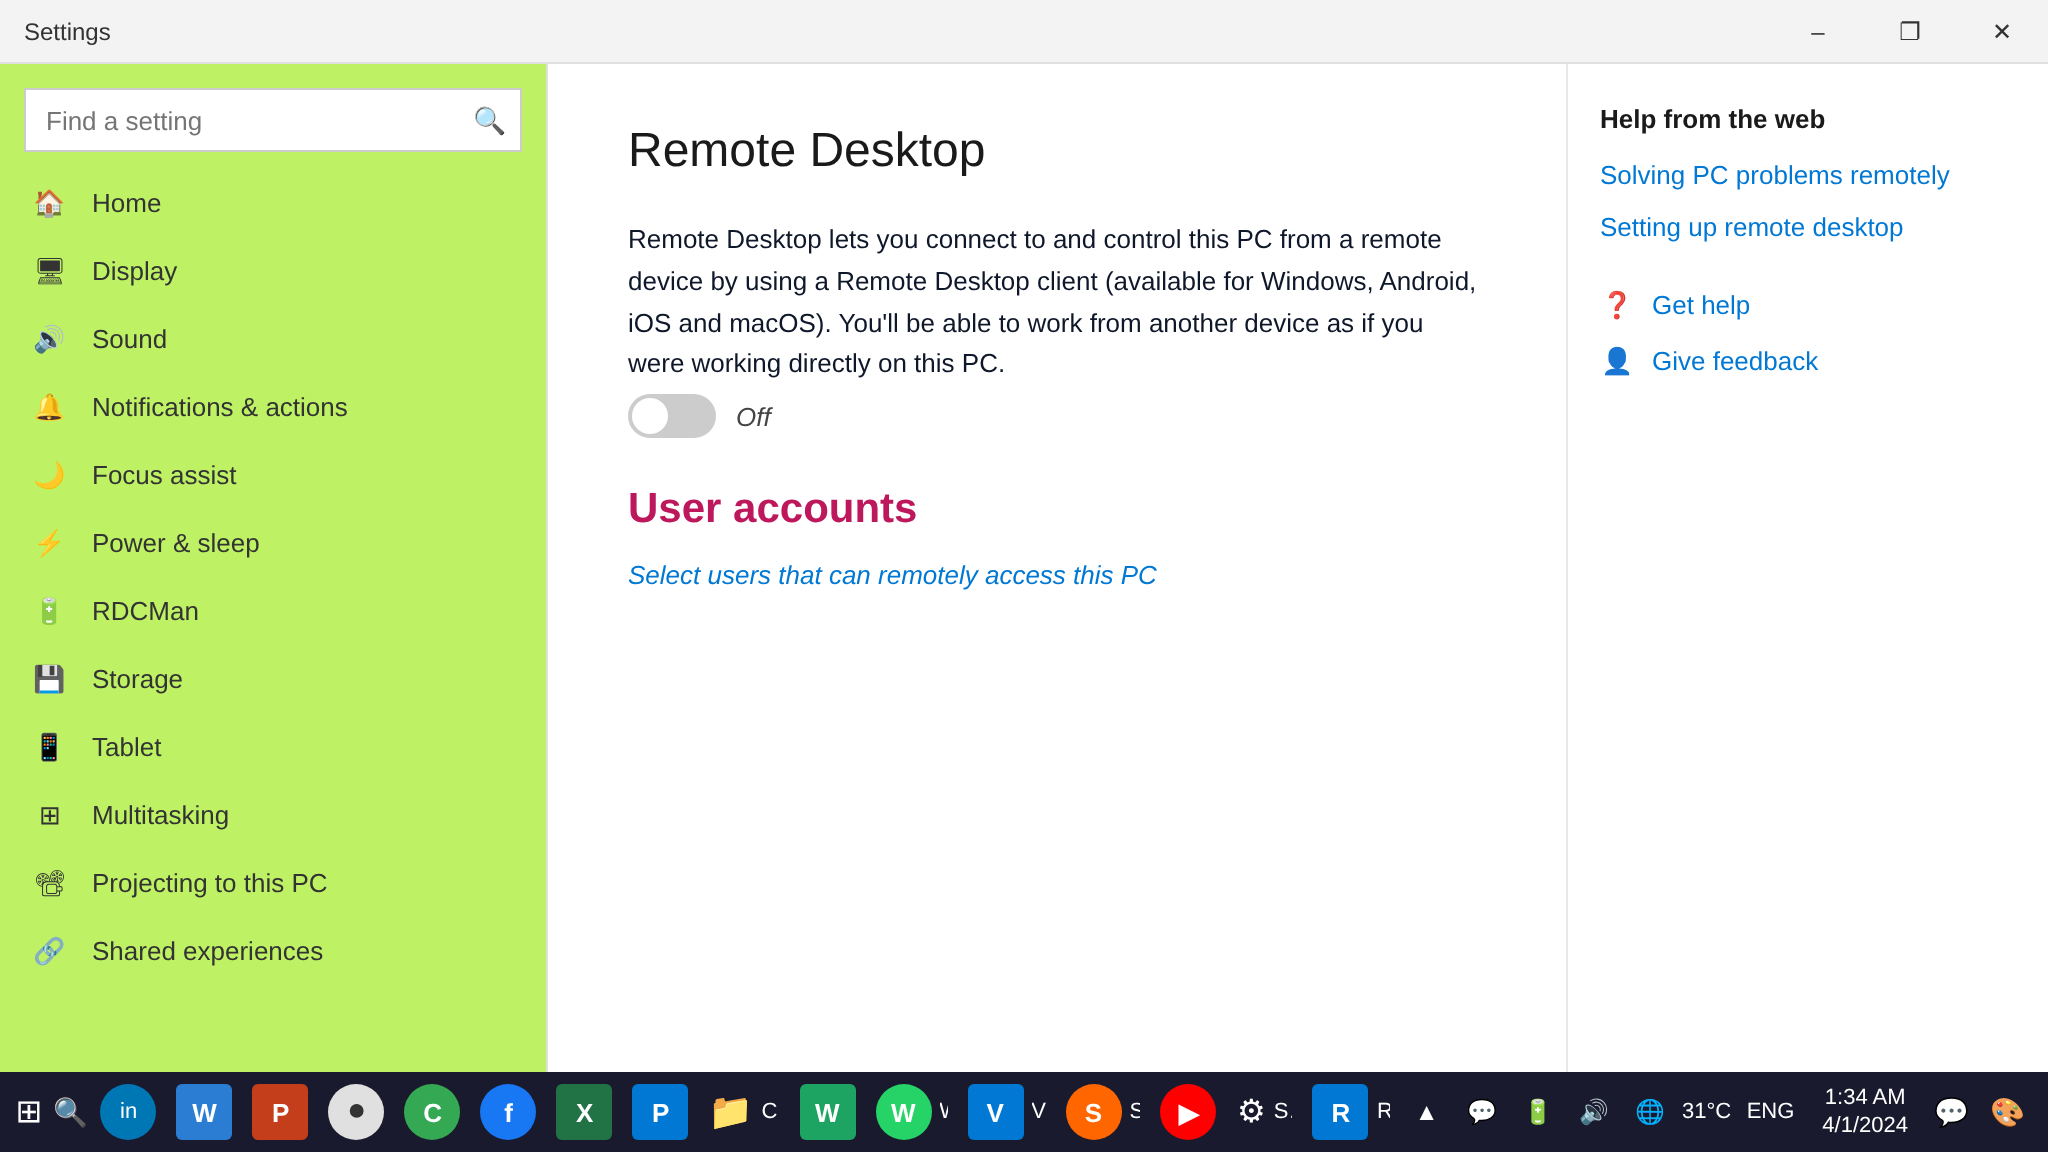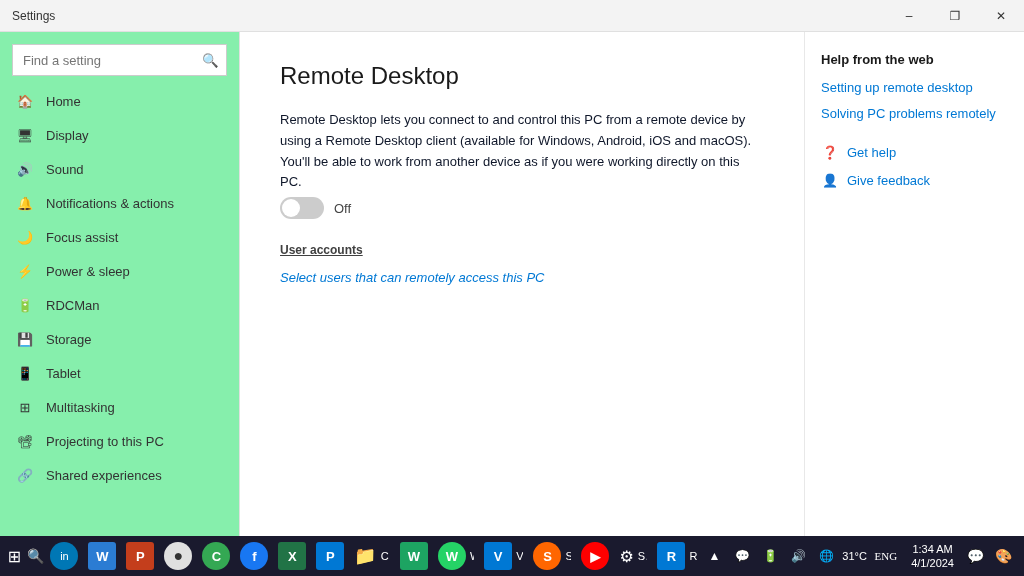--- a/index.html
+++ b/index.html
@@ -21,21 +21,21 @@
     }
 
     
     .app-container {
       position: absolute; top: 32px; left: 0; right: 0; bottom: 40px;
       display: flex;
     }
 
     
     .sidebar {
-      width: 240px; background: #86efac; overflow-y: auto;
+      width: 274px; background: #bef264; overflow-y: auto;
       border-right: 1px solid #e0e0e0; flex-shrink: 0;
       padding-bottom: 8px;
     }
     .sidebar-search {
       margin: 12px 12px 8px 12px; position: relative;
     }
     .sidebar-search input {
       width: 100%; height: 32px; border: 1px solid #ccc; background: white;
       padding: 0 32px 0 10px; font-size: 13px; color: #333; outline: none;
     }
@@ -54,40 +54,40 @@
     }
     .sidebar-icon { width: 18px; height: 18px; display: flex; align-items: center; justify-content: center; flex-shrink: 0; }
 
     
     .main-content {
       flex: 1; background: white; padding: 30px 40px; overflow-y: auto;
     }
     .page-title { font-size: 24px; font-weight: 300; color: #1a1a1a; margin-bottom: 20px; }
     .description { font-size: 13px; color: #0f172a; line-height: 1.6; max-width: 560px; margin-bottom: 4px; }
 
-    .toggle-row { display: flex; align-items: center; gap: 10px; margin-bottom: 8px; }
+    .toggle-row { display: flex; align-items: center; gap: 10px; margin-bottom: 8px; font-style: italic; }
     .toggle-label { font-size: 13px; color: #444; }
 
     .toggle-switch {
       width: 44px; height: 22px; background: #ccc; border-radius: 11px;
       position: relative; cursor: pointer; flex-shrink: 0;
     }
     .toggle-switch.off { background: #ccc; }
     .toggle-knob {
       position: absolute; top: 2px; left: 2px; width: 18px; height: 18px;
       background: white; border-radius: 50%;
     }
     .toggle-off-label { font-size: 13px; color: #444; }
 
-    .section-title { font-size: 12px; font-weight: 600; color: #404040; margin: 24px 0 12px 0; text-decoration: underline; }
+    .section-title { font-size: 21px; font-weight: 600; color: #be185d; margin: 24px 0 12px 0; }
     .link-blue { color: #0078d4; text-decoration: none; font-size: 13px; cursor: pointer; font-style: italic; }
 
     
     .right-panel {
-      width: 220px; background: white; padding: 20px 16px; border-left: 1px solid #e8e8e8; flex-shrink: 0;
+      width: 241px; background: white; padding: 20px 16px; border-left: 1px solid #e8e8e8; flex-shrink: 0;
     }
     .help-title { font-size: 13px; font-weight: 600; color: #1a1a1a; margin-bottom: 12px; }
     .help-link { display: block; color: #0078d4; font-size: 13px; text-decoration: none; cursor: pointer; margin-bottom: 8px; line-height: 1.4; }
     .help-actions { margin-top: 20px; }
     .help-action-item {
       display: flex; align-items: center; gap: 8px; font-size: 13px;
       color: #0078d4; cursor: pointer; margin-bottom: 10px;
     }
     .help-action-icon { width: 18px; height: 18px; display: flex; align-items: center; justify-content: center; }
 
@@ -212,22 +212,22 @@
       </div>
       <span class="toggle-off-label">Off</span>
     </div>
 
     <h2 class="section-title">User accounts</h2>
     <a class="link-blue">Select users that can remotely access this PC</a>
   </div>
 
   <div class="right-panel">
     <div class="help-title">Help from the web</div>
+    <a class="help-link">Solving PC problems remotely</a>
     <a class="help-link">Setting up remote desktop</a>
-    <a class="help-link">Solving PC problems remotely</a>
     <div class="help-actions">
       <div class="help-action-item">
         <span class="help-action-icon">❓</span>
         <span>Get help</span>
       </div>
       <div class="help-action-item">
         <span class="help-action-icon">👤</span>
         <span>Give feedback</span>
       </div>
     </div>
@@ -294,21 +294,21 @@
     <span class="taskbar-app-label">RDCMan ...</span>
   </div>
 
   <div class="taskbar-right">
     <div class="taskbar-sys-icon">▲</div>
     <div class="taskbar-sys-icon">💬</div>
     <div class="taskbar-sys-icon">🔋</div>
     <div class="taskbar-sys-icon">🔊</div>
     <div class="taskbar-sys-icon">🌐</div>
     <div class="taskbar-sys-icon" style="color:white; font-size:11px; white-space:nowrap;">31°C</div>
-    <div style="color:white; font-size:11px; padding:0 4px; white-space:nowrap;font-family:Liberation Serif, serif;">ENG</div>
+    <div style="color:white; font-size:11px; padding:0 4px; white-space:nowrap;">ENG</div>
     <div class="taskbar-clock">
       <div>1:34 AM</div>
       <div>4/1/2024</div>
     </div>
     <div class="taskbar-notif">💬</div>
     <div class="taskbar-notif">🎨</div>
   </div>
 </div>
 
 </body></html>

